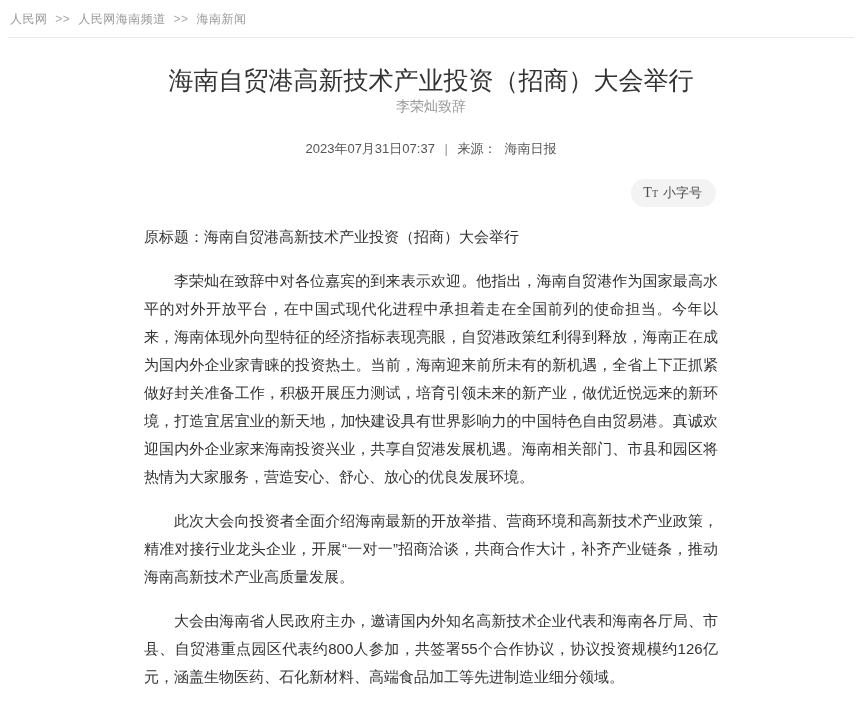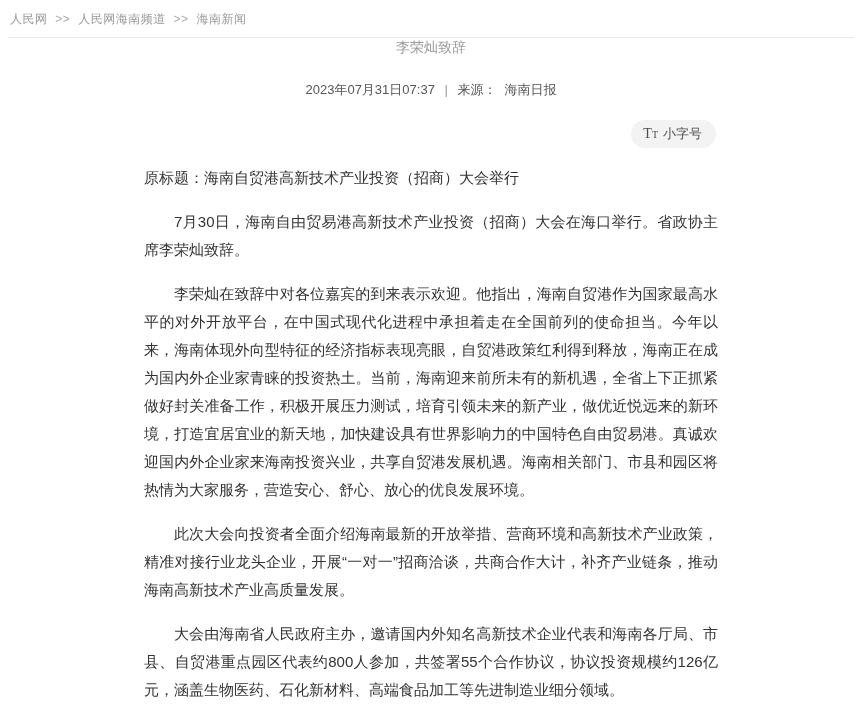--- a/index.html
+++ b/index.html
@@ -100,38 +100,38 @@
   <span class="sep">&gt;&gt;</span>
   <a>人民网海南频道</a>
   <span class="sep">&gt;&gt;</span>
   <a>海南新闻</a>
 </div>
 
 <hr class="top-divider">
 
 <div class="content">
 
+  <h1 class="article-title">海南自贸港高新技术产业投资（招商）大会举行</h1>
 
   <div class="article-subtitle">李荣灿致辞</div>
 
   <div class="article-meta">
     <span>2023年07月31日07:37</span>
     <span class="pipe">|</span>
     <span>来源：</span><a>海南日报</a>
   </div>
 
   <div class="toolbar">
     <button class="fontsize-btn">
       <span class="tt-icon"><span class="t-big">T</span><span class="t-small">T</span></span>
       <span>小字号</span>
     </button>
   </div>
 
   <div class="article-body">
     <p class="orig-title">原标题：海南自贸港高新技术产业投资（招商）大会举行</p>
-    <p>7月30日，海南自由贸易港高新技术产业投资（招商）大会在海口举行。省政协主席李荣灿致辞。</p>
     <p>李荣灿在致辞中对各位嘉宾的到来表示欢迎。他指出，海南自贸港作为国家最高水平的对外开放平台，在中国式现代化进程中承担着走在全国前列的使命担当。今年以来，海南体现外向型特征的经济指标表现亮眼，自贸港政策红利得到释放，海南正在成为国内外企业家青睐的投资热土。当前，海南迎来前所未有的新机遇，全省上下正抓紧做好封关准备工作，积极开展压力测试，培育引领未来的新产业，做优近悦远来的新环境，打造宜居宜业的新天地，加快建设具有世界影响力的中国特色自由贸易港。真诚欢迎国内外企业家来海南投资兴业，共享自贸港发展机遇。海南相关部门、市县和园区将热情为大家服务，营造安心、舒心、放心的优良发展环境。</p>
     <p>此次大会向投资者全面介绍海南最新的开放举措、营商环境和高新技术产业政策，精准对接行业龙头企业，开展“一对一”招商洽谈，共商合作大计，补齐产业链条，推动海南高新技术产业高质量发展。</p>
     <p>大会由海南省人民政府主办，邀请国内外知名高新技术企业代表和海南各厅局、市县、自贸港重点园区代表约800人参加，共签署55个合作协议，协议投资规模约126亿元，涵盖生物医药、石化新材料、高端食品加工等先进制造业细分领域。</p>
 
   </div>
 
 </div>
 
 </body></html>

